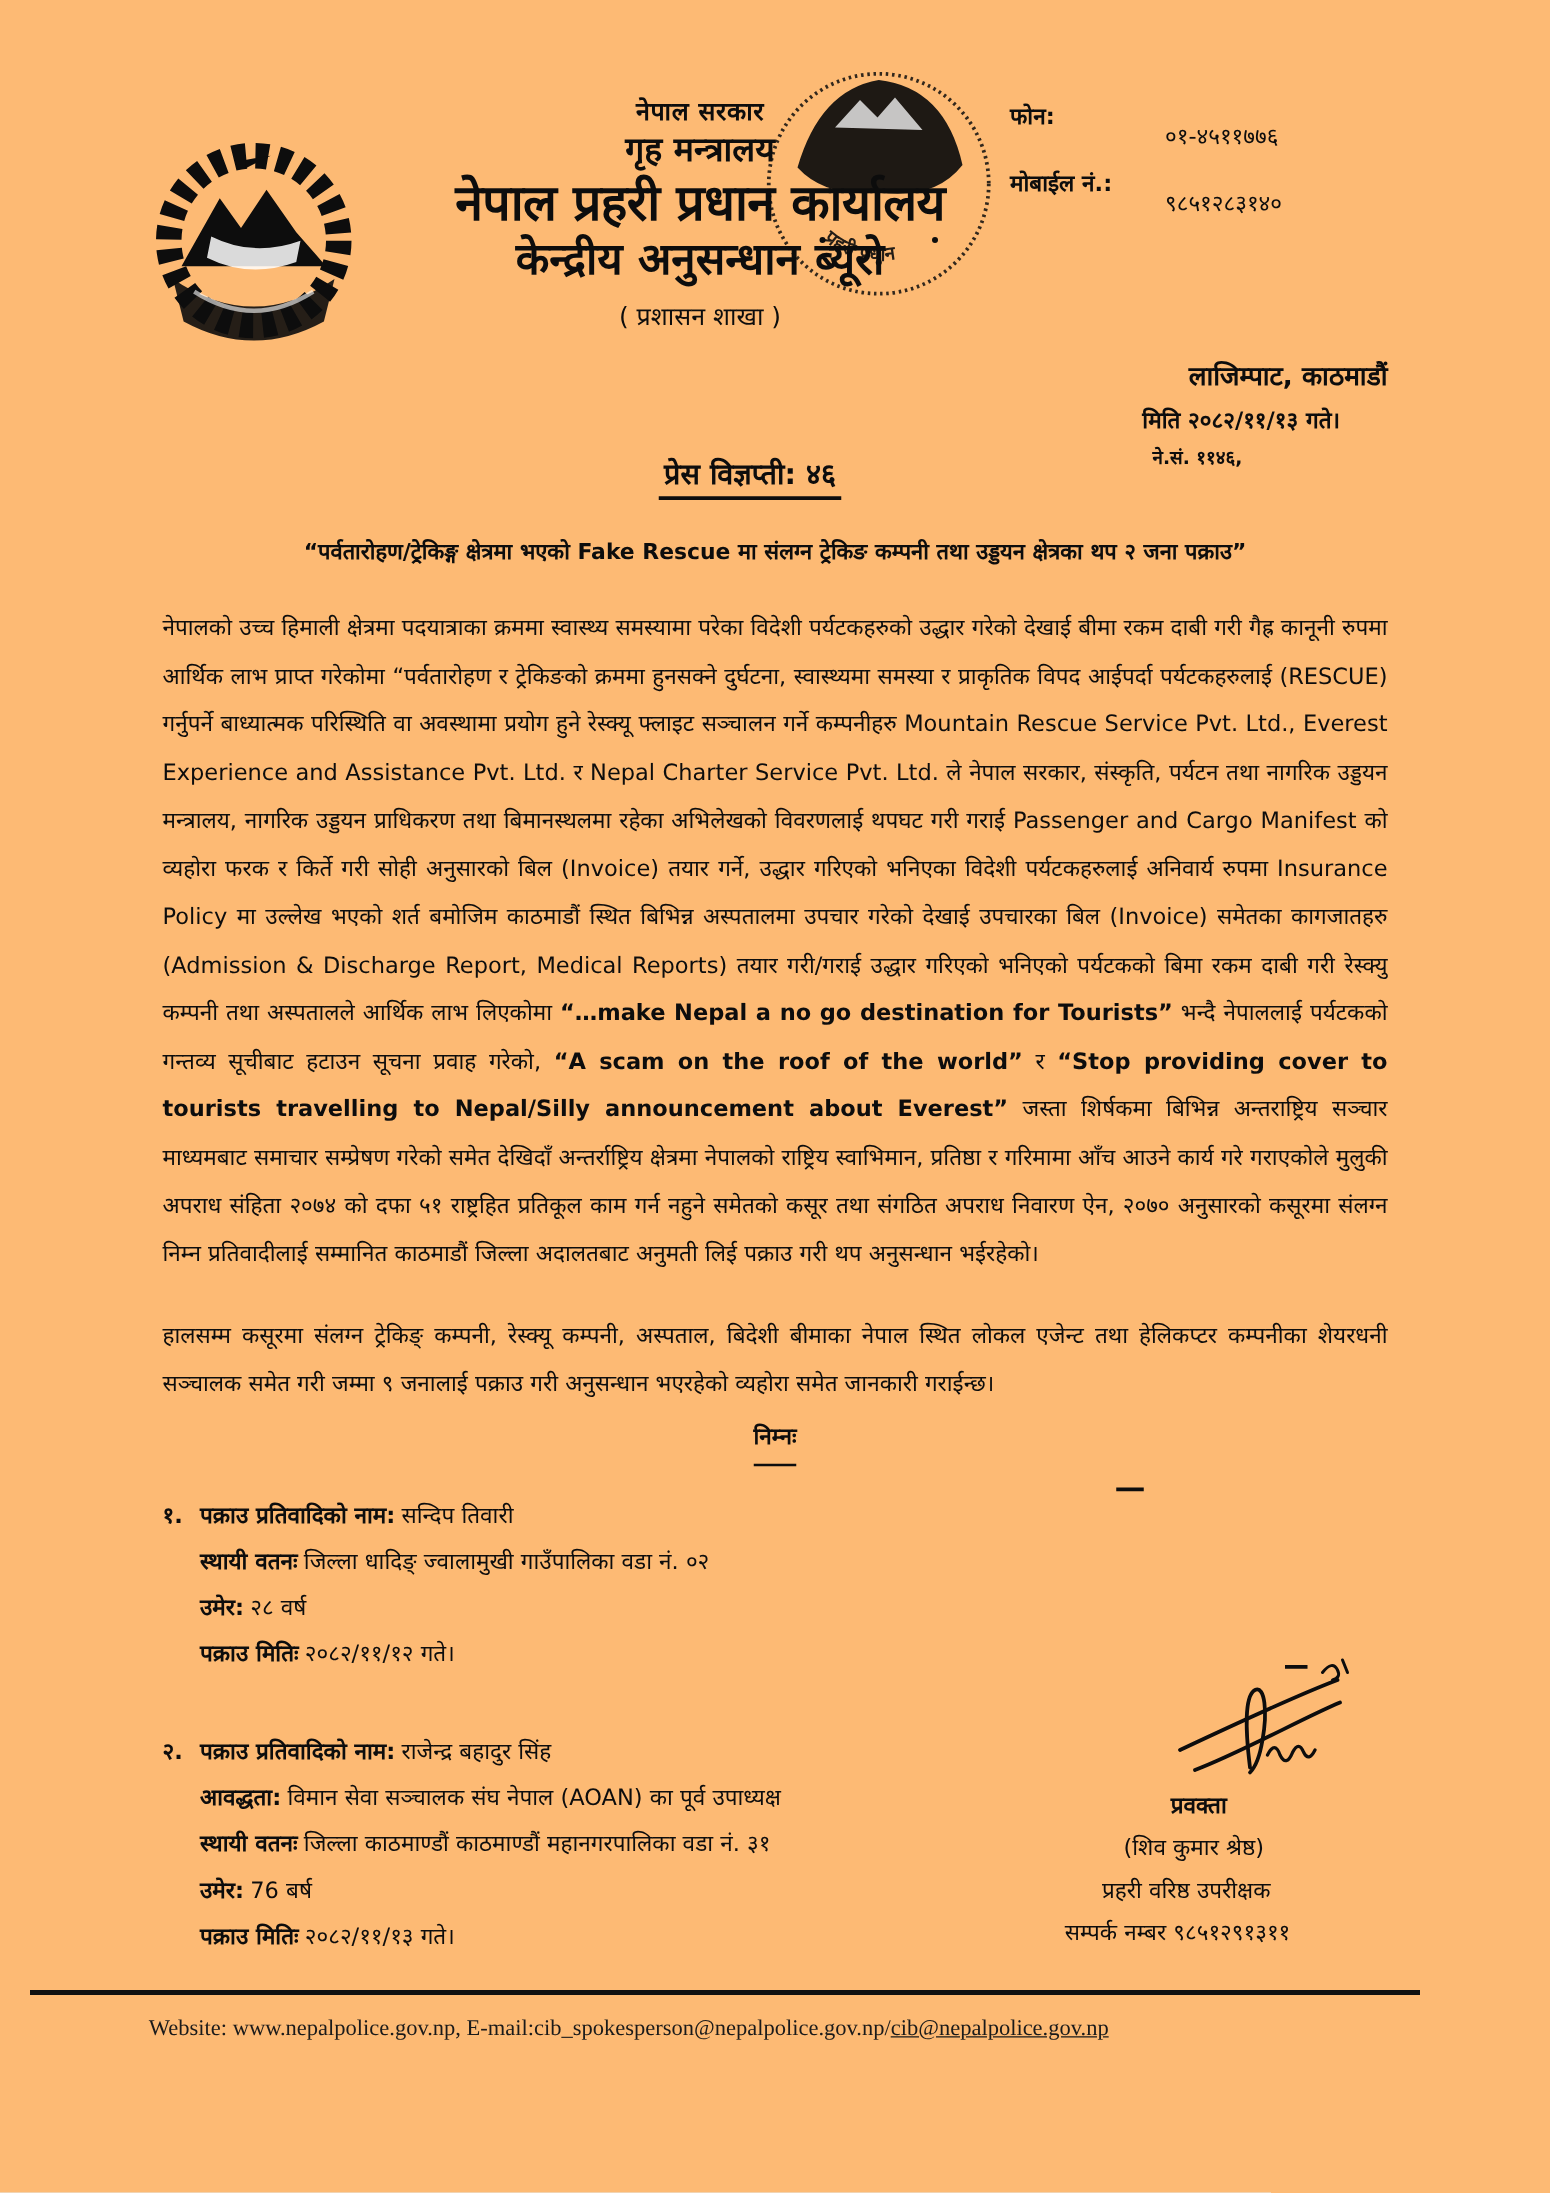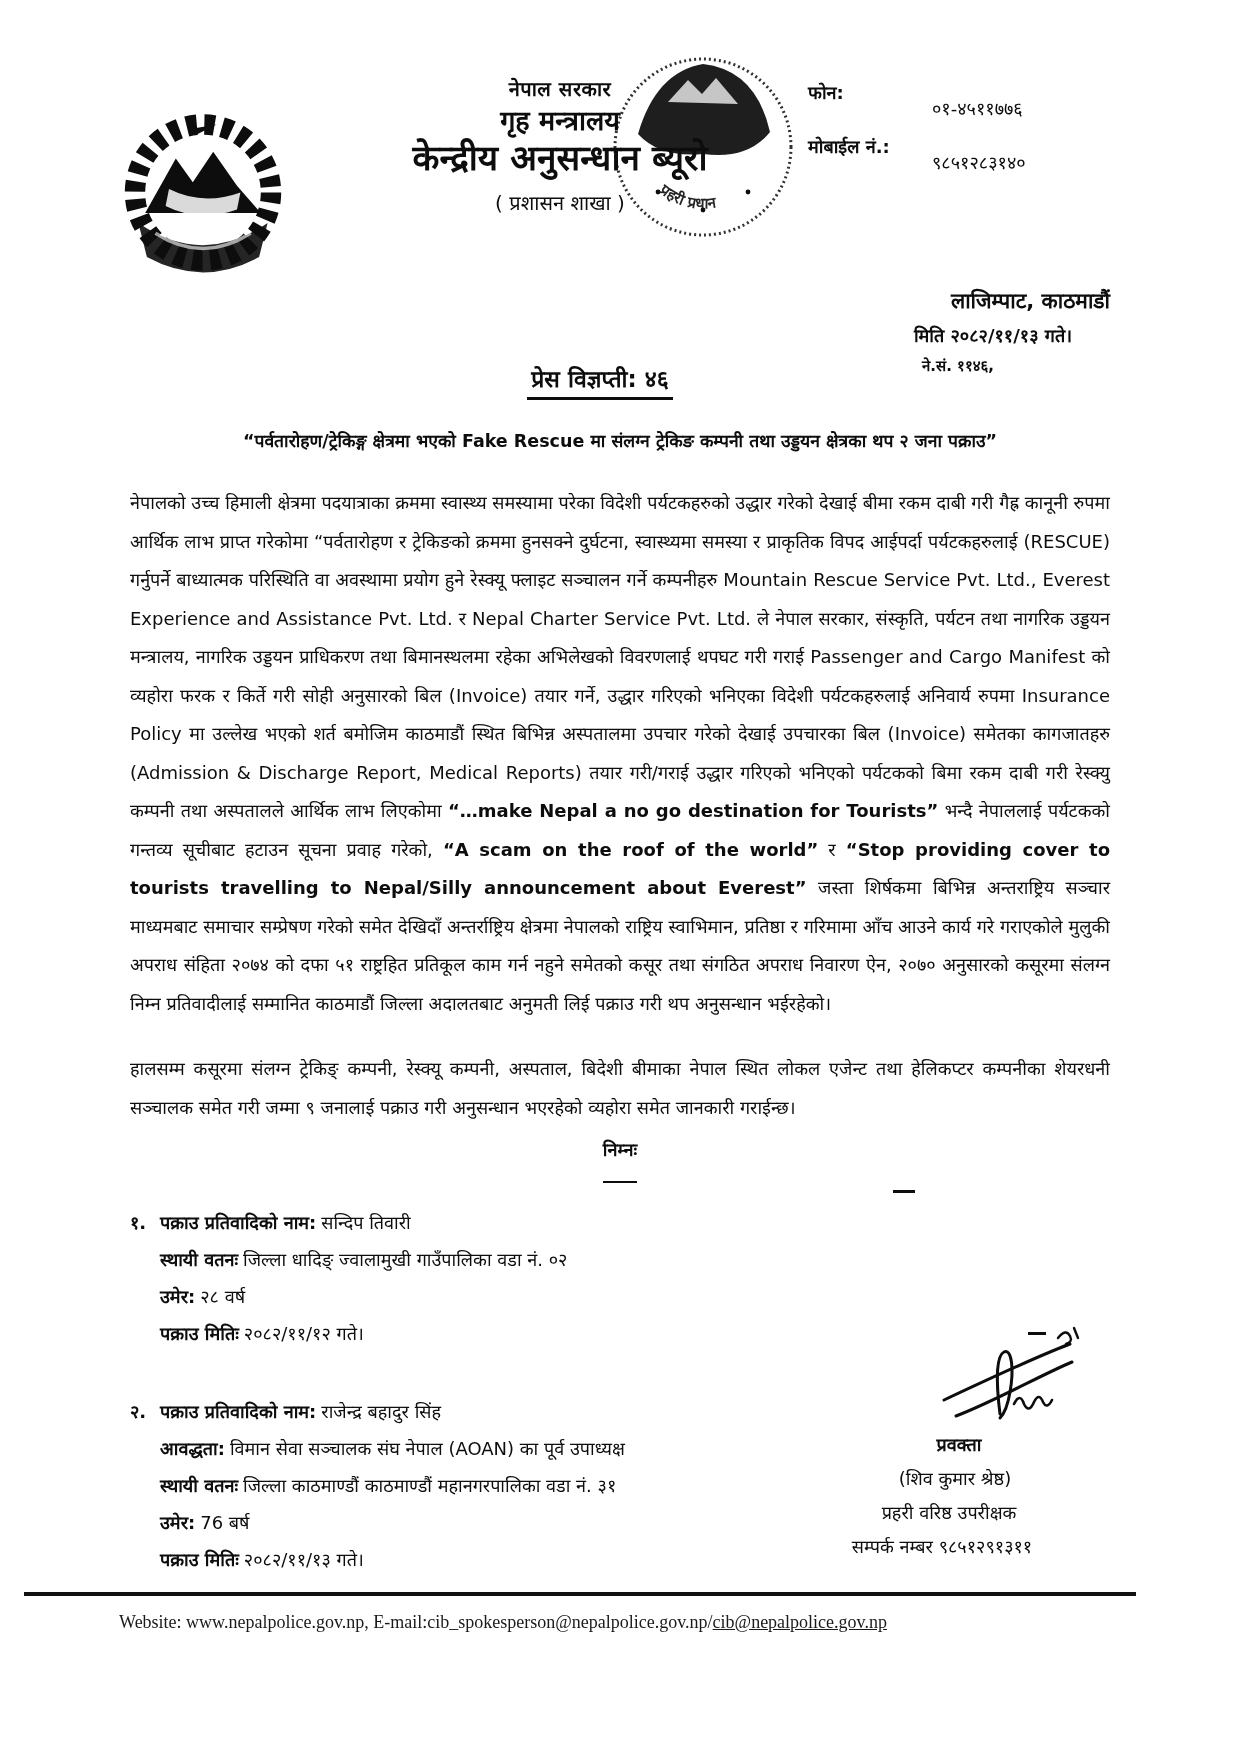--- a/index.html
+++ b/index.html
@@ -1,18 +1,18 @@
 <!DOCTYPE html>
 <html><head>
 <meta charset="utf-8">
 <style>
   html,body{margin:0;padding:0;background:#e8e8e6;}
   .page{
     position:relative;width:1240px;height:1754px;margin:0 auto;
-    background:#ffffff;color:#0d0d0d;overflow:hidden;
+    background:#fdba74;color:#0d0d0d;overflow:hidden;
     font-family:"DejaVu Sans",sans-serif;
   }
   .abs{position:absolute;}
   .b{font-weight:bold;}
   
   .emblem{left:118px;top:106px;width:170px;height:190px;}
   .hdr-center{left:250px;top:78px;width:620px;text-align:center;line-height:1.15;}
   .hdr-gov{font-size:20px;font-weight:bold;letter-spacing:.5px;}
   .hdr-ministry{font-size:27px;font-weight:bold;margin-top:4px;}
   .hdr-office{font-size:40px;font-weight:bold;margin-top:4px;letter-spacing:-.5px;}
@@ -30,21 +30,21 @@
   .meta-ref{font-size:15px;font-weight:bold;margin-top:8px;margin-right:116px;}
   
   .title-wrap{left:0;top:362px;width:1200px;text-align:center;}
   .title{display:inline-block;font-size:23px;font-weight:bold;border-bottom:3px solid #0d0d0d;padding:0 4px 3px;}
   .headline{left:128px;top:428px;width:984px;text-align:center;font-size:17.5px;font-weight:bold;}
   
   .doc-body{left:130px;top:484px;width:980px;font-size:18px;line-height:38.5px;}
   .para{text-align:justify;}
   .para2{text-align:justify;margin-top:27px;}
   .nimna-wrap{text-align:center;margin-top:4px;}
-  .nimna{display:inline-block;font-weight:bold;border-bottom:2px solid #0d0d0d;padding-bottom:11px;}
+  .nimna{display:inline-block;font-weight:bold;border-bottom:2px solid #0d0d0d;padding-bottom:1px;}
   .arrest{margin-top:21px;line-height:37px;}
   .arrest2{margin-top:41px;}
   .arrest-first{display:flex;}
   .arrest-no{font-weight:bold;width:30px;flex:0 0 30px;}
   .arrest-line{padding-left:30px;}
   .lbl{font-weight:bold;}
   .val{margin-left:5px;}
   
   .sig-svg{left:938px;top:1322px;width:150px;height:110px;}
   .sig-block{right:118px;top:1428px;width:300px;text-align:center;font-size:18px;line-height:34px;}
@@ -70,20 +70,21 @@
     <path d="M46 4 L46 16 L58 10 L46 12 Z" fill="#0d0d0d"></path>
     <path d="M16 62 L34 30 L44 44 L56 26 L70 46 L84 62 Z" fill="#0d0d0d"></path>
     <path d="M30 48 Q50 58 72 50 L70 60 Q48 68 28 58 Z" fill="#ffffff" opacity="0.85"></path>
     <path d="M12 68 Q50 94 88 68 L83 88 Q50 106 17 88 Z" fill="#0d0d0d" opacity="0.9"></path>
     <path d="M22 74 Q50 92 78 74" stroke="#ffffff" stroke-width="2" fill="none" opacity="0.6"></path>
   </svg>
 
   <div class="abs hdr-center">
     <div class="hdr-gov">नेपाल सरकार</div>
     <div class="hdr-ministry">गृह मन्त्रालय</div>
+    <div class="hdr-office">नेपाल प्रहरी प्रधान कार्यालय</div>
     <div class="hdr-bureau">केन्द्रीय अनुसन्धान ब्यूरो</div>
     <div class="hdr-branch">( प्रशासन शाखा )</div>
   </div>
 
   <svg class="abs seal" viewBox="0 0 210 210">
     <circle cx="105" cy="105" r="88" fill="none" stroke="#0d0d0d" stroke-width="3" stroke-dasharray="2 3" opacity="0.85"></circle>
     <path d="M40 92 Q58 30 105 22 Q158 28 172 90 Q150 118 105 112 Q62 116 40 92 Z" fill="#0d0d0d" opacity="0.93"></path>
     <path d="M70 60 L90 38 L104 52 L118 36 L140 62 Z" fill="#ffffff" opacity="0.75"></path>
     <defs>
         <path id="sealArc" d="M45 128 A66 66 0 0 0 165 128"></path>

